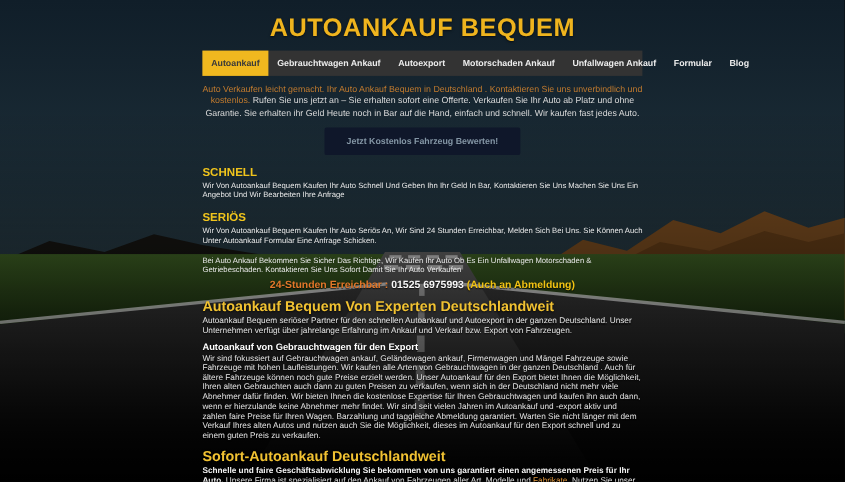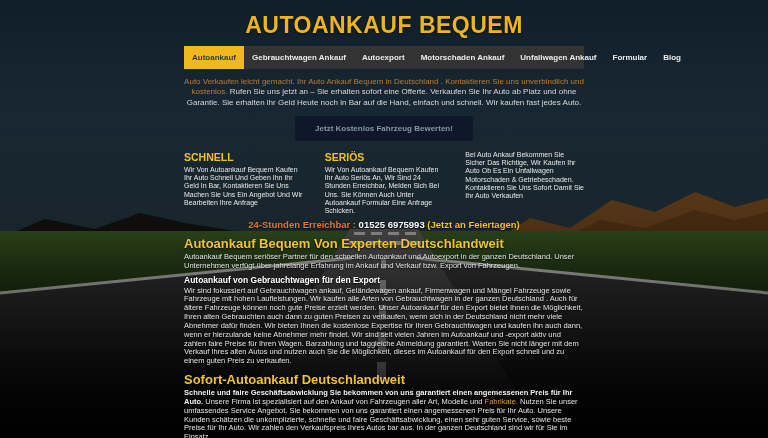--- a/index.html
+++ b/index.html
@@ -20,21 +20,21 @@
               display:flex; align-items:center; cursor:pointer; white-space:nowrap; }
   .nav-item.active { background:#f0b81f; color:#3a3a3a; }
 
   .intro { margin-top:8px; text-align:center; font-size:8px; line-height:1.3; color:#d9d9d9; }
   .intro .hl { color:#c07a2e; font-weight:normal; }
 
   .cta-row { text-align:center; margin-top:8px; }
   .cta { display:inline-block; background:#0f172a; color:#8496a5; font-size:8px; font-weight:bold;
          padding:8px 20px; border:none; border-radius:2px; cursor:pointer; }
 
-  .features { display:flex; gap:22px; margin-top:10px; text-align:left; }
+  .features { display:flex; gap:10px; margin-top:10px; text-align:left;flex-direction:column; }
   .feature { flex:1; }
   .feature h3 { font-size:10.5px; color:#f0c41c; font-weight:bold; margin-bottom:3px; }
   .feature p { font-size:7px; color:#e8e8e8; line-height:1.16; }
 
   .hotline { margin-top:4px; text-align:center; font-size:9.5px; font-weight:bold;
              text-shadow:0 1px 1px rgba(0,0,0,.7); }
   .hotline .hl-label { color:#e2772a; }
   .hotline .hl-phone { color:#f7f7f7; cursor:pointer; }
   .hotline .hl-suffix { color:#f2c313; }
 
@@ -140,21 +140,21 @@
     </div>
     <div class="feature">
       <h3>SERIÖS</h3>
       <p>Wir Von Autoankauf Bequem Kaufen Ihr Auto Seriös An, Wir Sind 24 Stunden Erreichbar, Melden Sich Bei Uns. Sie Können Auch Unter Autoankauf Formular Eine Anfrage Schicken.</p>
     </div>
     <div class="feature">
       <p>Bei Auto Ankauf Bekommen Sie Sicher Das Richtige, Wir Kaufen Ihr Auto Ob Es Ein Unfallwagen Motorschaden &amp; Getriebeschaden. Kontaktieren Sie Uns Sofort Damit Sie Ihr Auto Verkaufen</p>
     </div>
   </div>
 
-  <div class="hotline"><span class="hl-label">24-Stunden Erreichbar :</span><span class="hl-phone"> 01525 6975993 </span><span class="hl-suffix">(Jetzt an Feiertagen)</span></div>
+  <div class="hotline"><span class="hl-label">24-Stunden Erreichbar :</span><span class="hl-phone"> 01525 6975993 </span><span class="hl-suffix">(Auch an Abmeldung)</span></div>
 
   <h2 class="section-h">Autoankauf Bequem Von Experten Deutschlandweit</h2>
   <p class="para">Autoankauf Bequem seriöser Partner für den schnellen Autoankauf und Autoexport in der ganzen Deutschland. Unser Unternehmen verfügt über jahrelange Erfahrung im Ankauf und Verkauf bzw. Export von Fahrzeugen.</p>
 
   <h4 class="sub-h">Autoankauf von Gebrauchtwagen für den Export</h4>
   <p class="para">Wir sind fokussiert auf Gebrauchtwagen ankauf, Geländewagen ankauf, Firmenwagen und Mängel Fahrzeuge sowie Fahrzeuge mit hohen Laufleistungen. Wir kaufen alle Arten von Gebrauchtwagen in der ganzen Deutschland . Auch für ältere Fahrzeuge können noch gute Preise erzielt werden. Unser Autoankauf für den Export bietet Ihnen die Möglichkeit, Ihren alten Gebrauchten auch dann zu guten Preisen zu verkaufen, wenn sich in der Deutschland nicht mehr viele Abnehmer dafür finden. Wir bieten Ihnen die kostenlose Expertise für Ihren Gebrauchtwagen und kaufen ihn auch dann, wenn er hierzulande keine Abnehmer mehr findet. Wir sind seit vielen Jahren im Autoankauf und -export aktiv und zahlen faire Preise für Ihren Wagen. Barzahlung und taggleiche Abmeldung garantiert. Warten Sie nicht länger mit dem Verkauf Ihres alten Autos und nutzen auch Sie die Möglichkeit, dieses im Autoankauf für den Export schnell und zu einem guten Preis zu verkaufen.</p>
 
   <h2 class="section-h">Sofort-Autoankauf Deutschlandweit</h2>
   <p class="para"><span class="bold-lead">Schnelle und faire Geschäftsabwicklung Sie bekommen von uns garantiert einen angemessenen Preis für Ihr Auto.</span><span> Unsere Firma ist spezialisiert auf den Ankauf von Fahrzeugen aller Art, Modelle und </span><span class="link-orange">Fabrikate.</span><span> Nutzen Sie unser umfassendes Service Angebot. Sie bekommen von uns garantiert einen angemessenen Preis für Ihr Auto. Unsere Kunden schätzen die unkomplizierte, schnelle und faire Geschäftsabwicklung, einen sehr guten Service, sowie beste Preise für Ihr Auto. Wir zahlen den Verkaufspreis Ihres Autos bar aus. In der ganzen Deutschland sind wir für Sie im Einsatz.</span></p>
 

